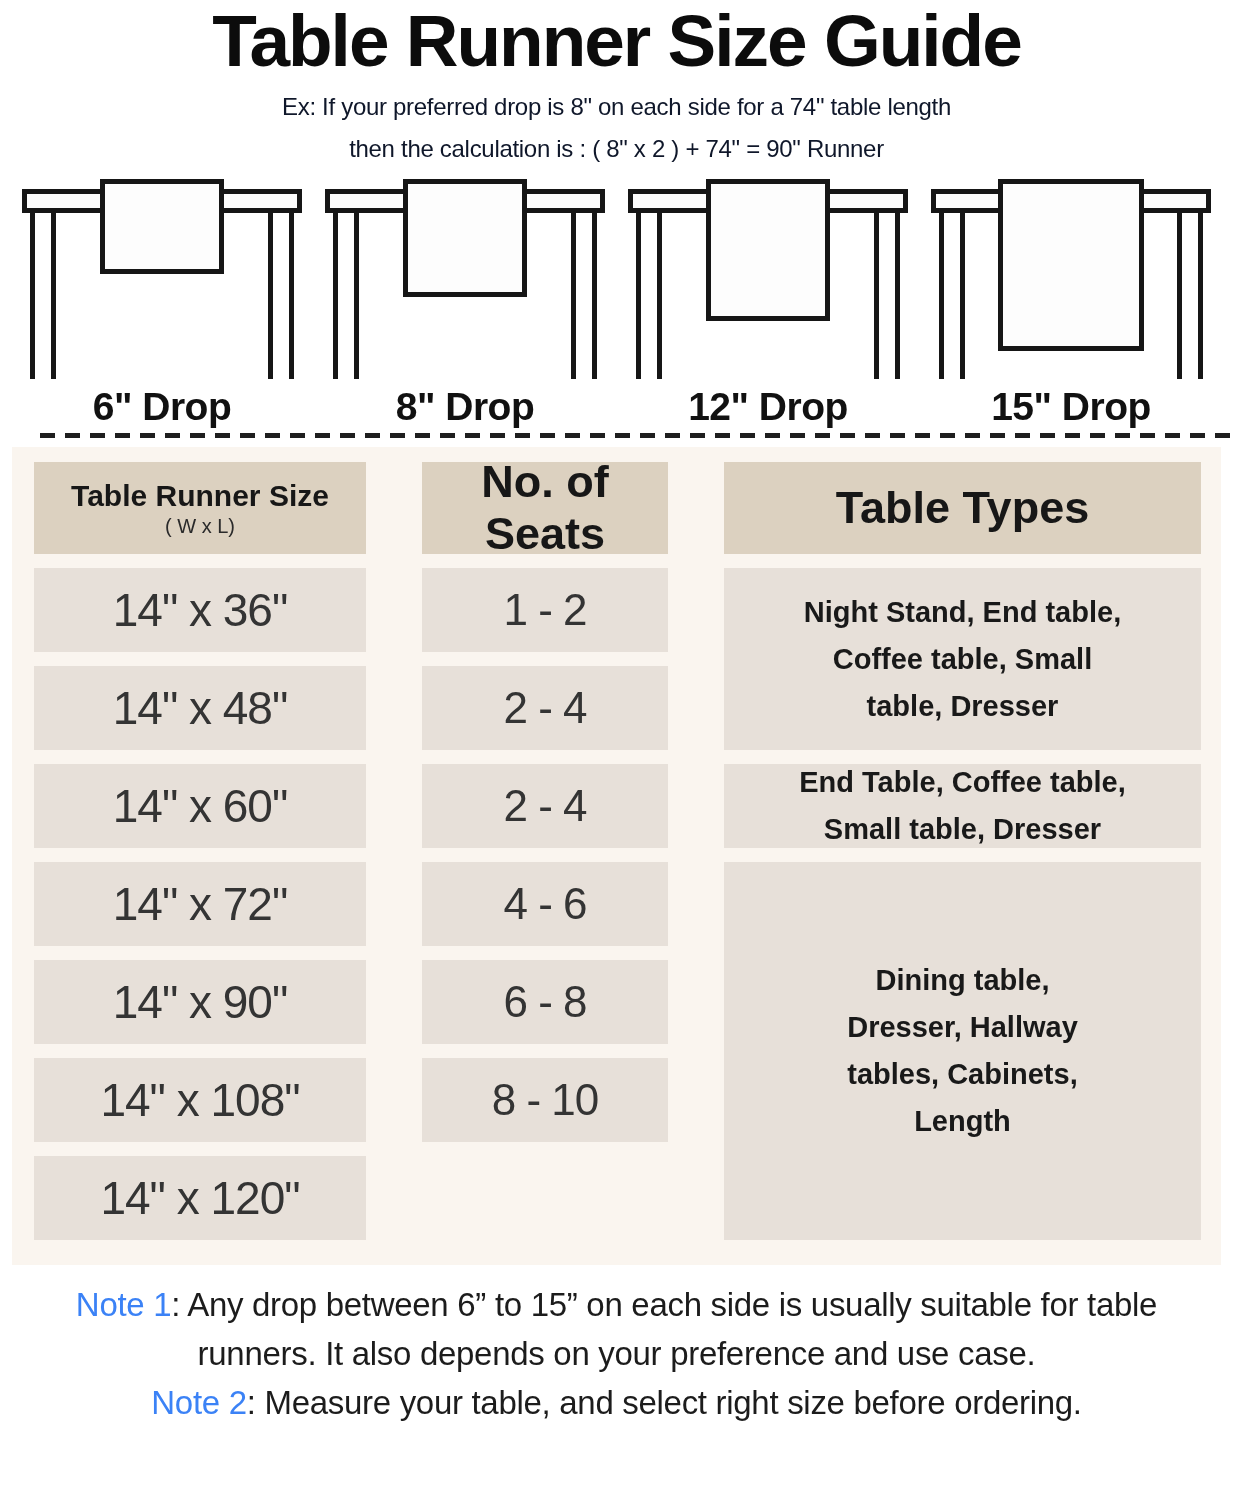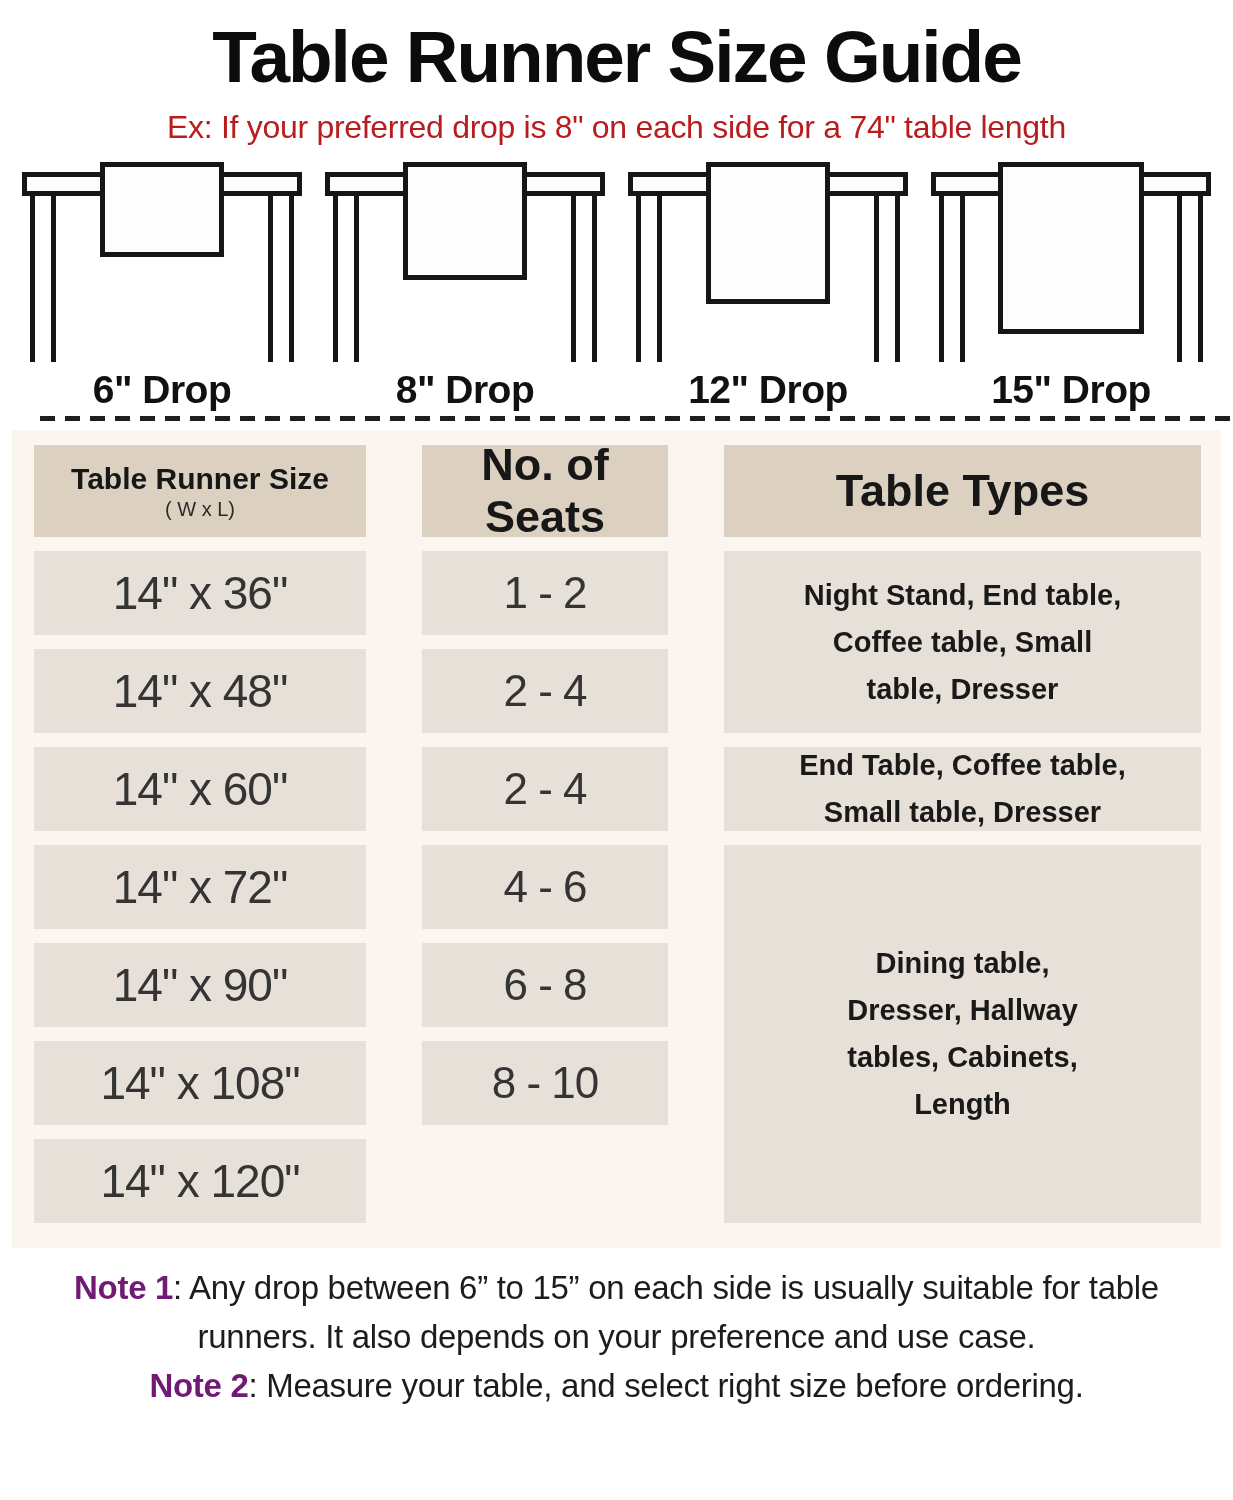--- a/index.html
+++ b/index.html
@@ -4,39 +4,39 @@
 <style>
   html,body{margin:0;padding:0;}
   body{
     width:1233px;height:1500px;
     background:#ffffff;
     font-family:"Liberation Sans","DejaVu Sans",sans-serif;
     color:#1d1d1d;
     overflow:hidden;
   }
   
-  .top{ text-align:center; padding-top:18px; }
+  .top{ text-align:center; padding-top:2px; }
   .title{
     margin:0;
     font-size:73px;
     font-weight:900;
     letter-spacing:-2px;
     color:#0c0c0c;
     line-height:1.06;
   }
   .formula{
     margin:16px 6px 0;
     font-size:33px;
     color:#212121;
     letter-spacing:-0.3px;
   }
   .example-line{
     margin:14px 6px 0;
-    font-size:32px;
-    color:#b91c1c;
+    font-size:24px;
+    color:#0f172a;
     letter-spacing:-0.3px;
   }
   
   .diagrams{
     display:flex;
     justify-content:space-between;
     padding:0 22px;
     margin-top:16px;
     height:202px;
   }
@@ -144,28 +144,29 @@
   .notes{
     margin:16px auto 0;
     max-width:1168px;
     text-align:center;
     font-size:33px;
     color:#1c1c1c;
     line-height:1.48;
     letter-spacing:-0.3px;
   }
   .note{ margin:0; }
-  .note strong{ font-weight:bold; color:#701a75; }
+  .note strong{ font-weight:normal; color:#3b82f6; }
 </style>
 </head>
 <body>
 
 <div class="top">
   <h1 class="title">Table Runner Size Guide</h1>
   <p class="example-line">Ex: If your preferred drop is 8" on each side for a 74" table length</p>
+  <p class="example-line">then the calculation is : ( 8" x 2 ) + 74" = 90" Runner</p>
 </div>
 
 <div class="diagrams">
 
   <div class="diagram">
     <div class="leg l1"></div>
     <div class="leg l2"></div>
     <div class="leg r1"></div>
     <div class="leg r2"></div>
     <div class="tabletop"></div>

